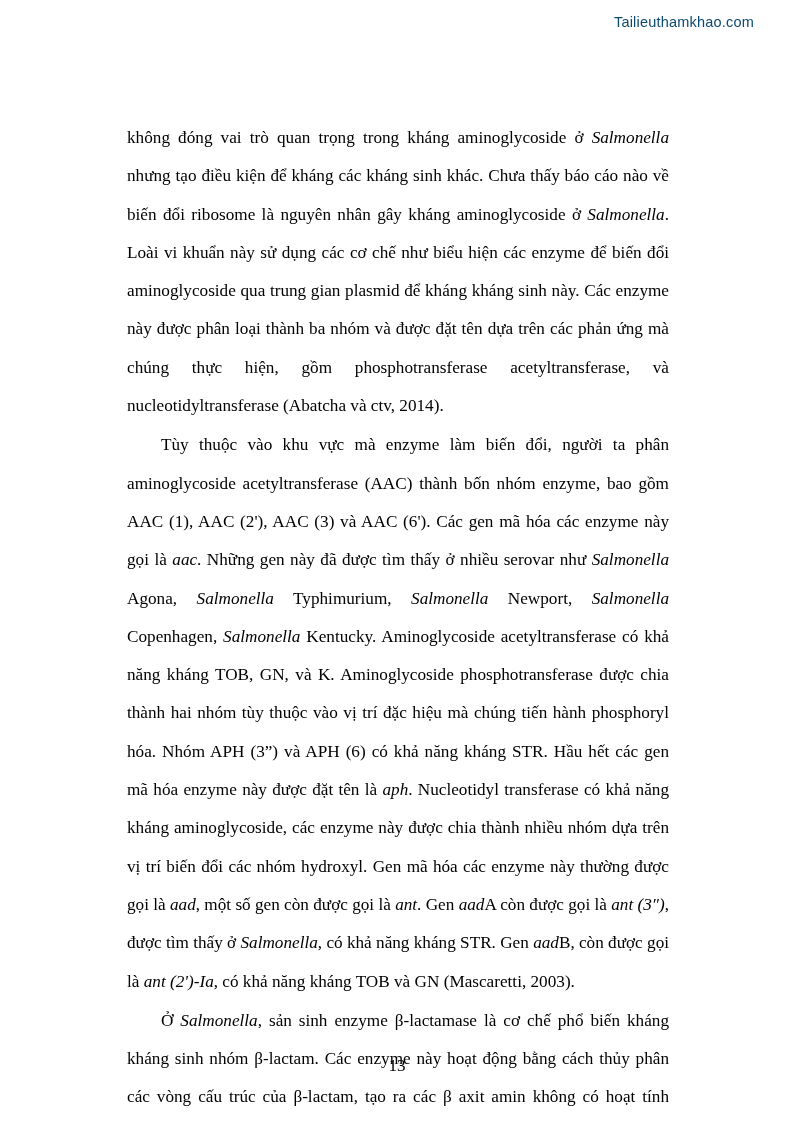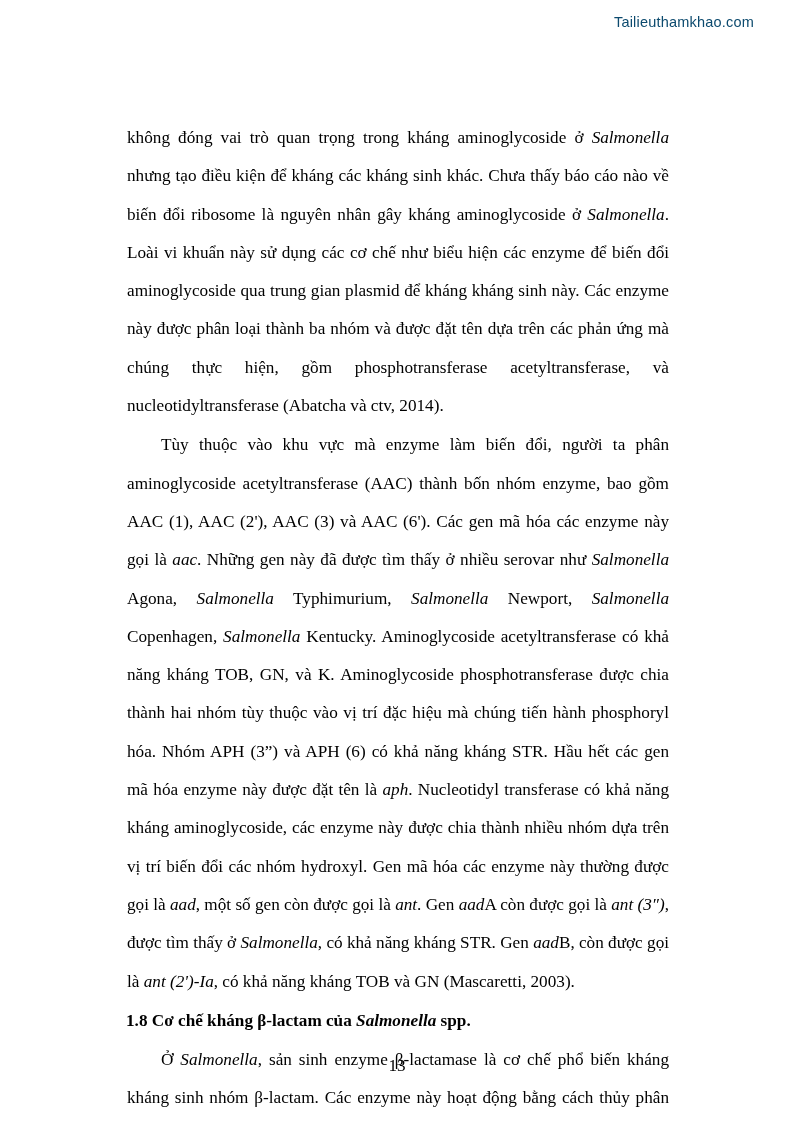--- a/index.html
+++ b/index.html
@@ -74,21 +74,20 @@
 <div class="page">
 
   <div class="watermark">Tailieuthamkhao.com</div>
 
   <div class="content">
 
     <p class="body-par"><span>không đóng vai trò quan trọng trong kháng aminoglycoside ở </span><span class="it">Salmonella</span><span> nhưng tạo điều kiện để kháng các kháng sinh khác. Chưa thấy báo cáo nào về biến đổi ribosome là nguyên nhân gây kháng aminoglycoside ở </span><span class="it">Salmonella</span><span>. Loài vi khuẩn này sử dụng các cơ chế như biểu hiện các enzyme để biến đổi aminoglycoside qua trung gian plasmid để kháng kháng sinh này. Các enzyme này được phân loại thành ba nhóm và được đặt tên dựa trên các phản ứng mà chúng thực hiện, gồm phosphotransferase acetyltransferase, và nucleotidyltransferase (Abatcha và ctv, 2014).</span></p>
 
     <p class="body-par indent"><span>Tùy thuộc vào khu vực mà enzyme làm biến đổi, người ta phân aminoglycoside acetyltransferase (AAC) thành bốn nhóm enzyme, bao gồm AAC (1), AAC (2'), AAC (3) và AAC (6'). Các gen mã hóa các enzyme này gọi là </span><span class="it">aac</span><span>. Những gen này đã được tìm thấy ở nhiều serovar như </span><span class="it">Salmonella</span><span> Agona, </span><span class="it">Salmonella</span><span> Typhimurium, </span><span class="it">Salmonella</span><span> Newport, </span><span class="it">Salmonella</span><span> Copenhagen, </span><span class="it">Salmonella</span><span> Kentucky. Aminoglycoside acetyltransferase có khả năng kháng TOB, GN, và K. Aminoglycoside phosphotransferase được chia thành hai nhóm tùy thuộc vào vị trí đặc hiệu mà chúng tiến hành phosphoryl hóa. Nhóm APH (3”) và APH (6) có khả năng kháng STR. Hầu hết các gen mã hóa enzyme này được đặt tên là </span><span class="it">aph</span><span>. Nucleotidyl transferase có khả năng kháng aminoglycoside, các enzyme này được chia thành nhiều nhóm dựa trên vị trí biến đổi các nhóm hydroxyl. Gen mã hóa các enzyme này thường được gọi là </span><span class="it">aad</span><span>, một số gen còn được gọi là </span><span class="it">ant</span><span>. Gen </span><span class="it">aad</span><span>A còn được gọi là </span><span class="it">ant (3″)</span><span>, được tìm thấy ở </span><span class="it">Salmonella</span><span>, có khả năng kháng STR. Gen </span><span class="it">aad</span><span>B, còn được gọi là </span><span class="it">ant (2')-Ia</span><span>, có khả năng kháng TOB và GN (Mascaretti, 2003).</span></p>
 
-    <h2 class="section-heading"><span>1.8 Cơ chế kháng β-lactam của </span><span class="bi">Salmonella</span><span> spp.</span></h2>
 
     <p class="body-par indent"><span>Ở </span><span class="it">Salmonella</span><span>, sản sinh enzyme β-lactamase là cơ chế phổ biến kháng kháng sinh nhóm β-lactam. Các enzyme này hoạt động bằng cách thủy phân các vòng cấu trúc của β-lactam, tạo ra các β axit amin không có hoạt tính kháng khuẩn. Người ta đã tìm ra hơn 340 gen mã hóa enzyme β-lactam thuộc các nhóm như </span></p>
 
   </div>
 
   <div class="pagenum">13</div>
 
 </div>
 
 </body></html>

